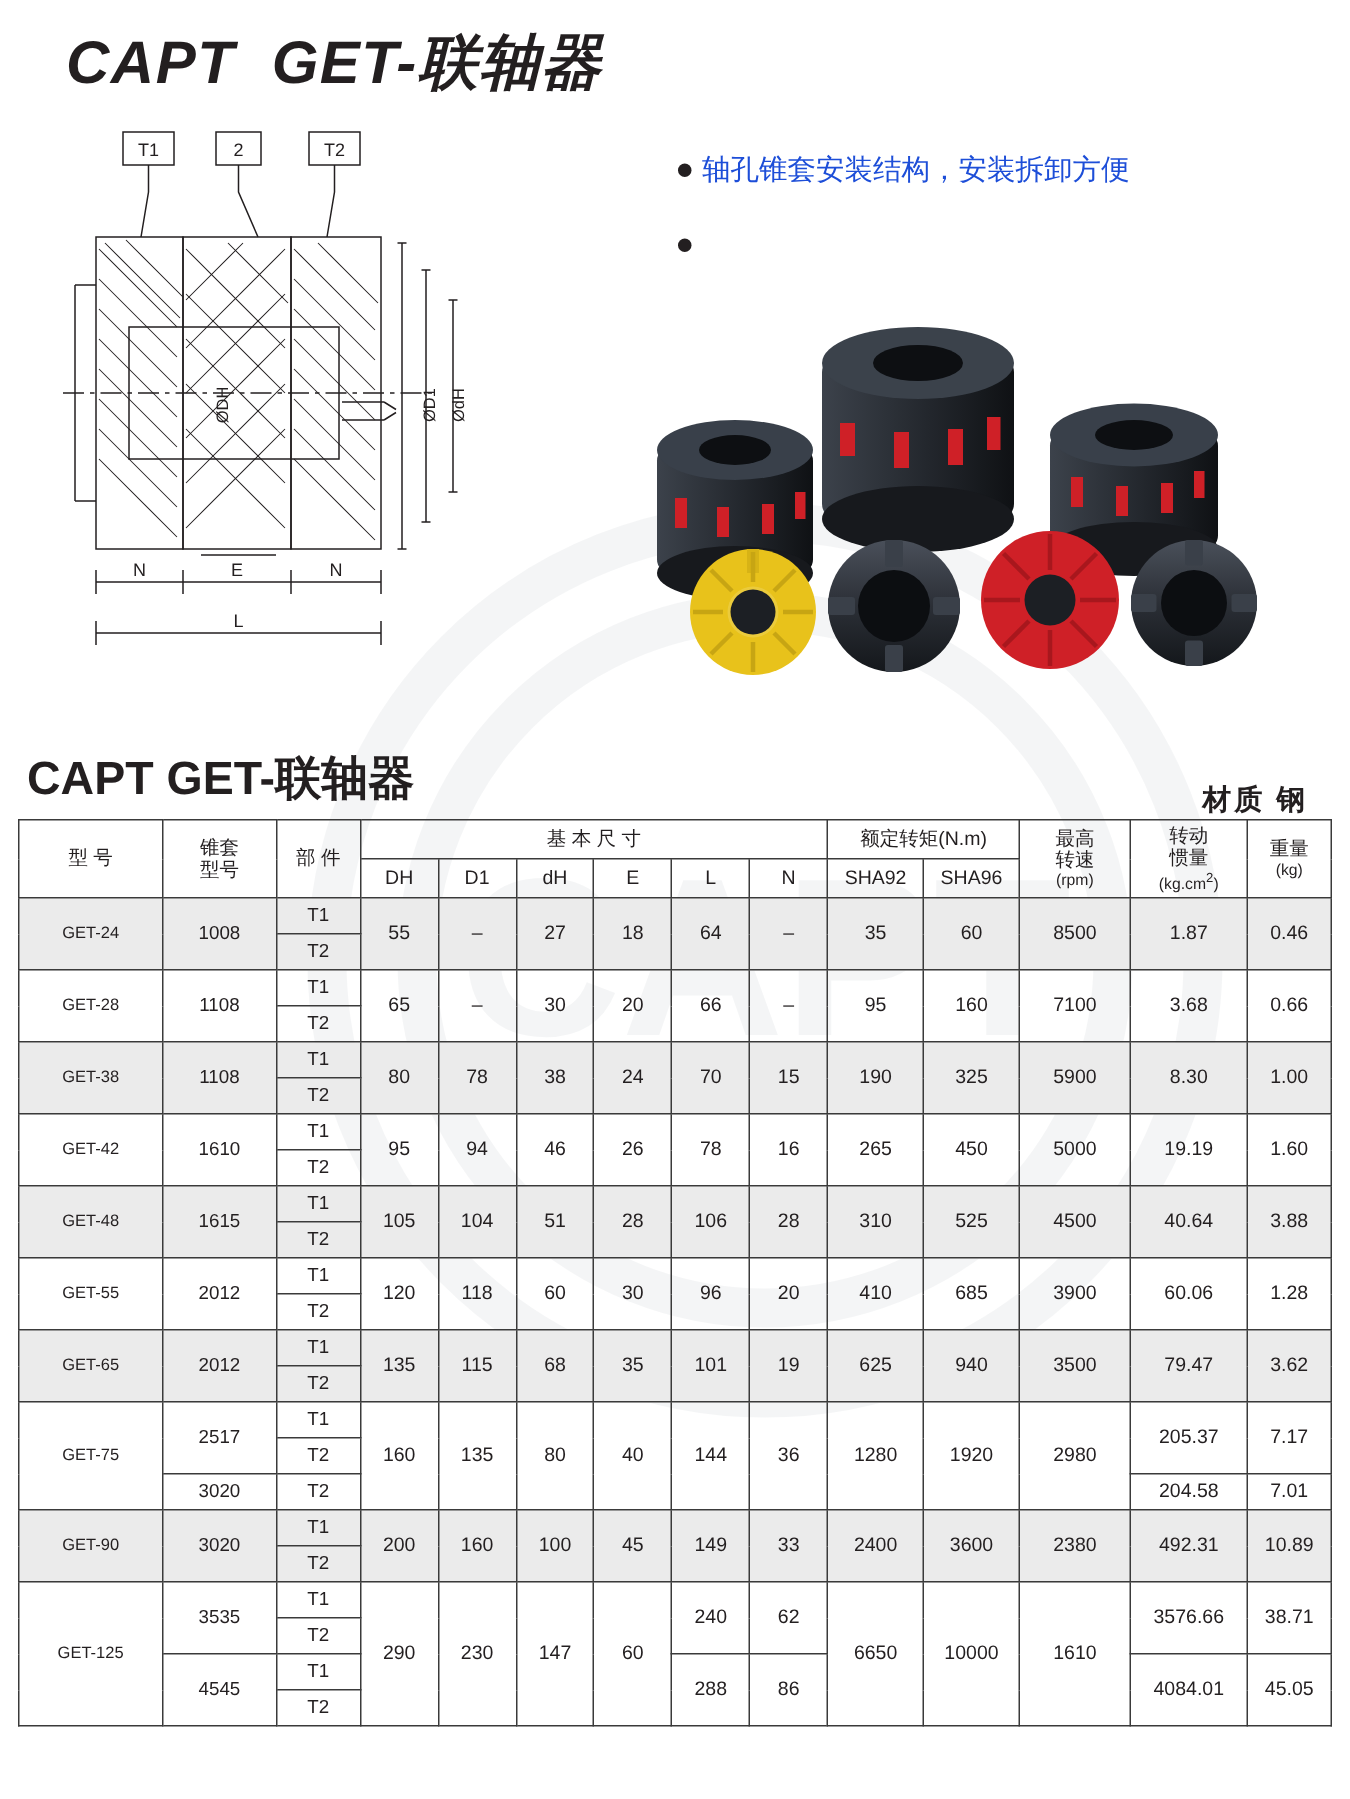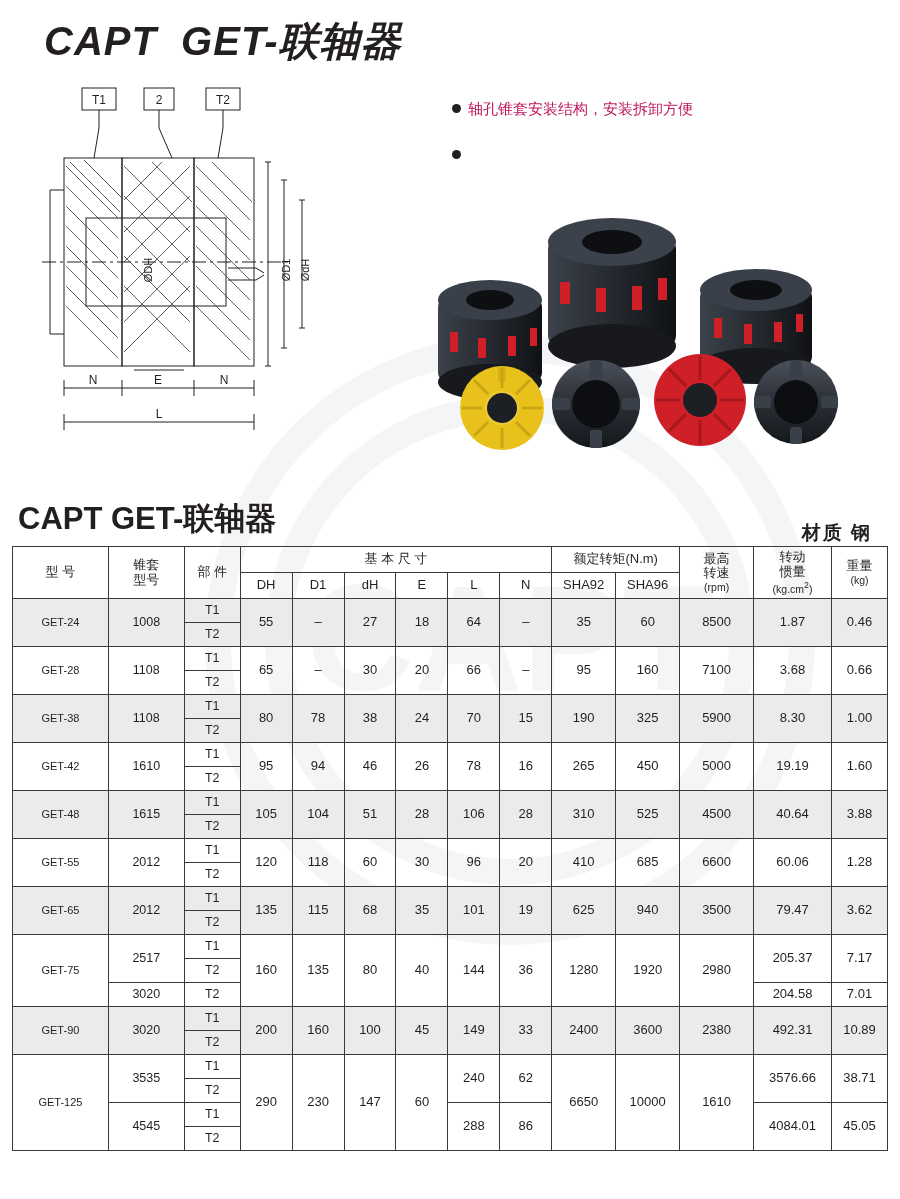--- a/index.html
+++ b/index.html
@@ -40,22 +40,22 @@
   
   .drawing { position: absolute; left: 22px; top: 70px; width: 360px; height: 400px; z-index: 2; }
 
   
   .features {
     position: absolute;
     left: 452px; top: 100px;
     z-index: 3;
   }
   .feature-line {
-    font-size: 15px;
-    color: #be185d;
+    font-size: 19px;
+    color: #1d4ed8;
     margin-bottom: 27px;
     white-space: nowrap;
   }
   .feature-line .dot {
     display: inline-block;
     width: 9px; height: 9px;
     border-radius: 50%;
     background: #231f20;
     margin-right: 7px;
     vertical-align: 1px;
@@ -442,21 +442,21 @@
             <td rowspan="2">2012</td>
             <td class="cell-h">T1</td>
             <td rowspan="2" class="big">120</td>
             <td rowspan="2" class="big">118</td>
             <td rowspan="2" class="big">60</td>
             <td rowspan="2" class="big">30</td>
             <td rowspan="2" class="big">96</td>
             <td rowspan="2" class="big">20</td>
             <td rowspan="2" class="big">410</td>
             <td rowspan="2" class="big">685</td>
-            <td rowspan="2" class="big">6600</td>
+            <td rowspan="2" class="big">3900</td>
             <td rowspan="2" class="big">60.06</td>
             <td rowspan="2" class="big">1.28</td>
           </tr>
           <tr>
             <td class="cell-h">T2</td>
           </tr>
           <tr class="shade">
             <td rowspan="2" class="model-cell cell-h">GET-65</td>
             <td rowspan="2">2012</td>
             <td class="cell-h">T1</td>

